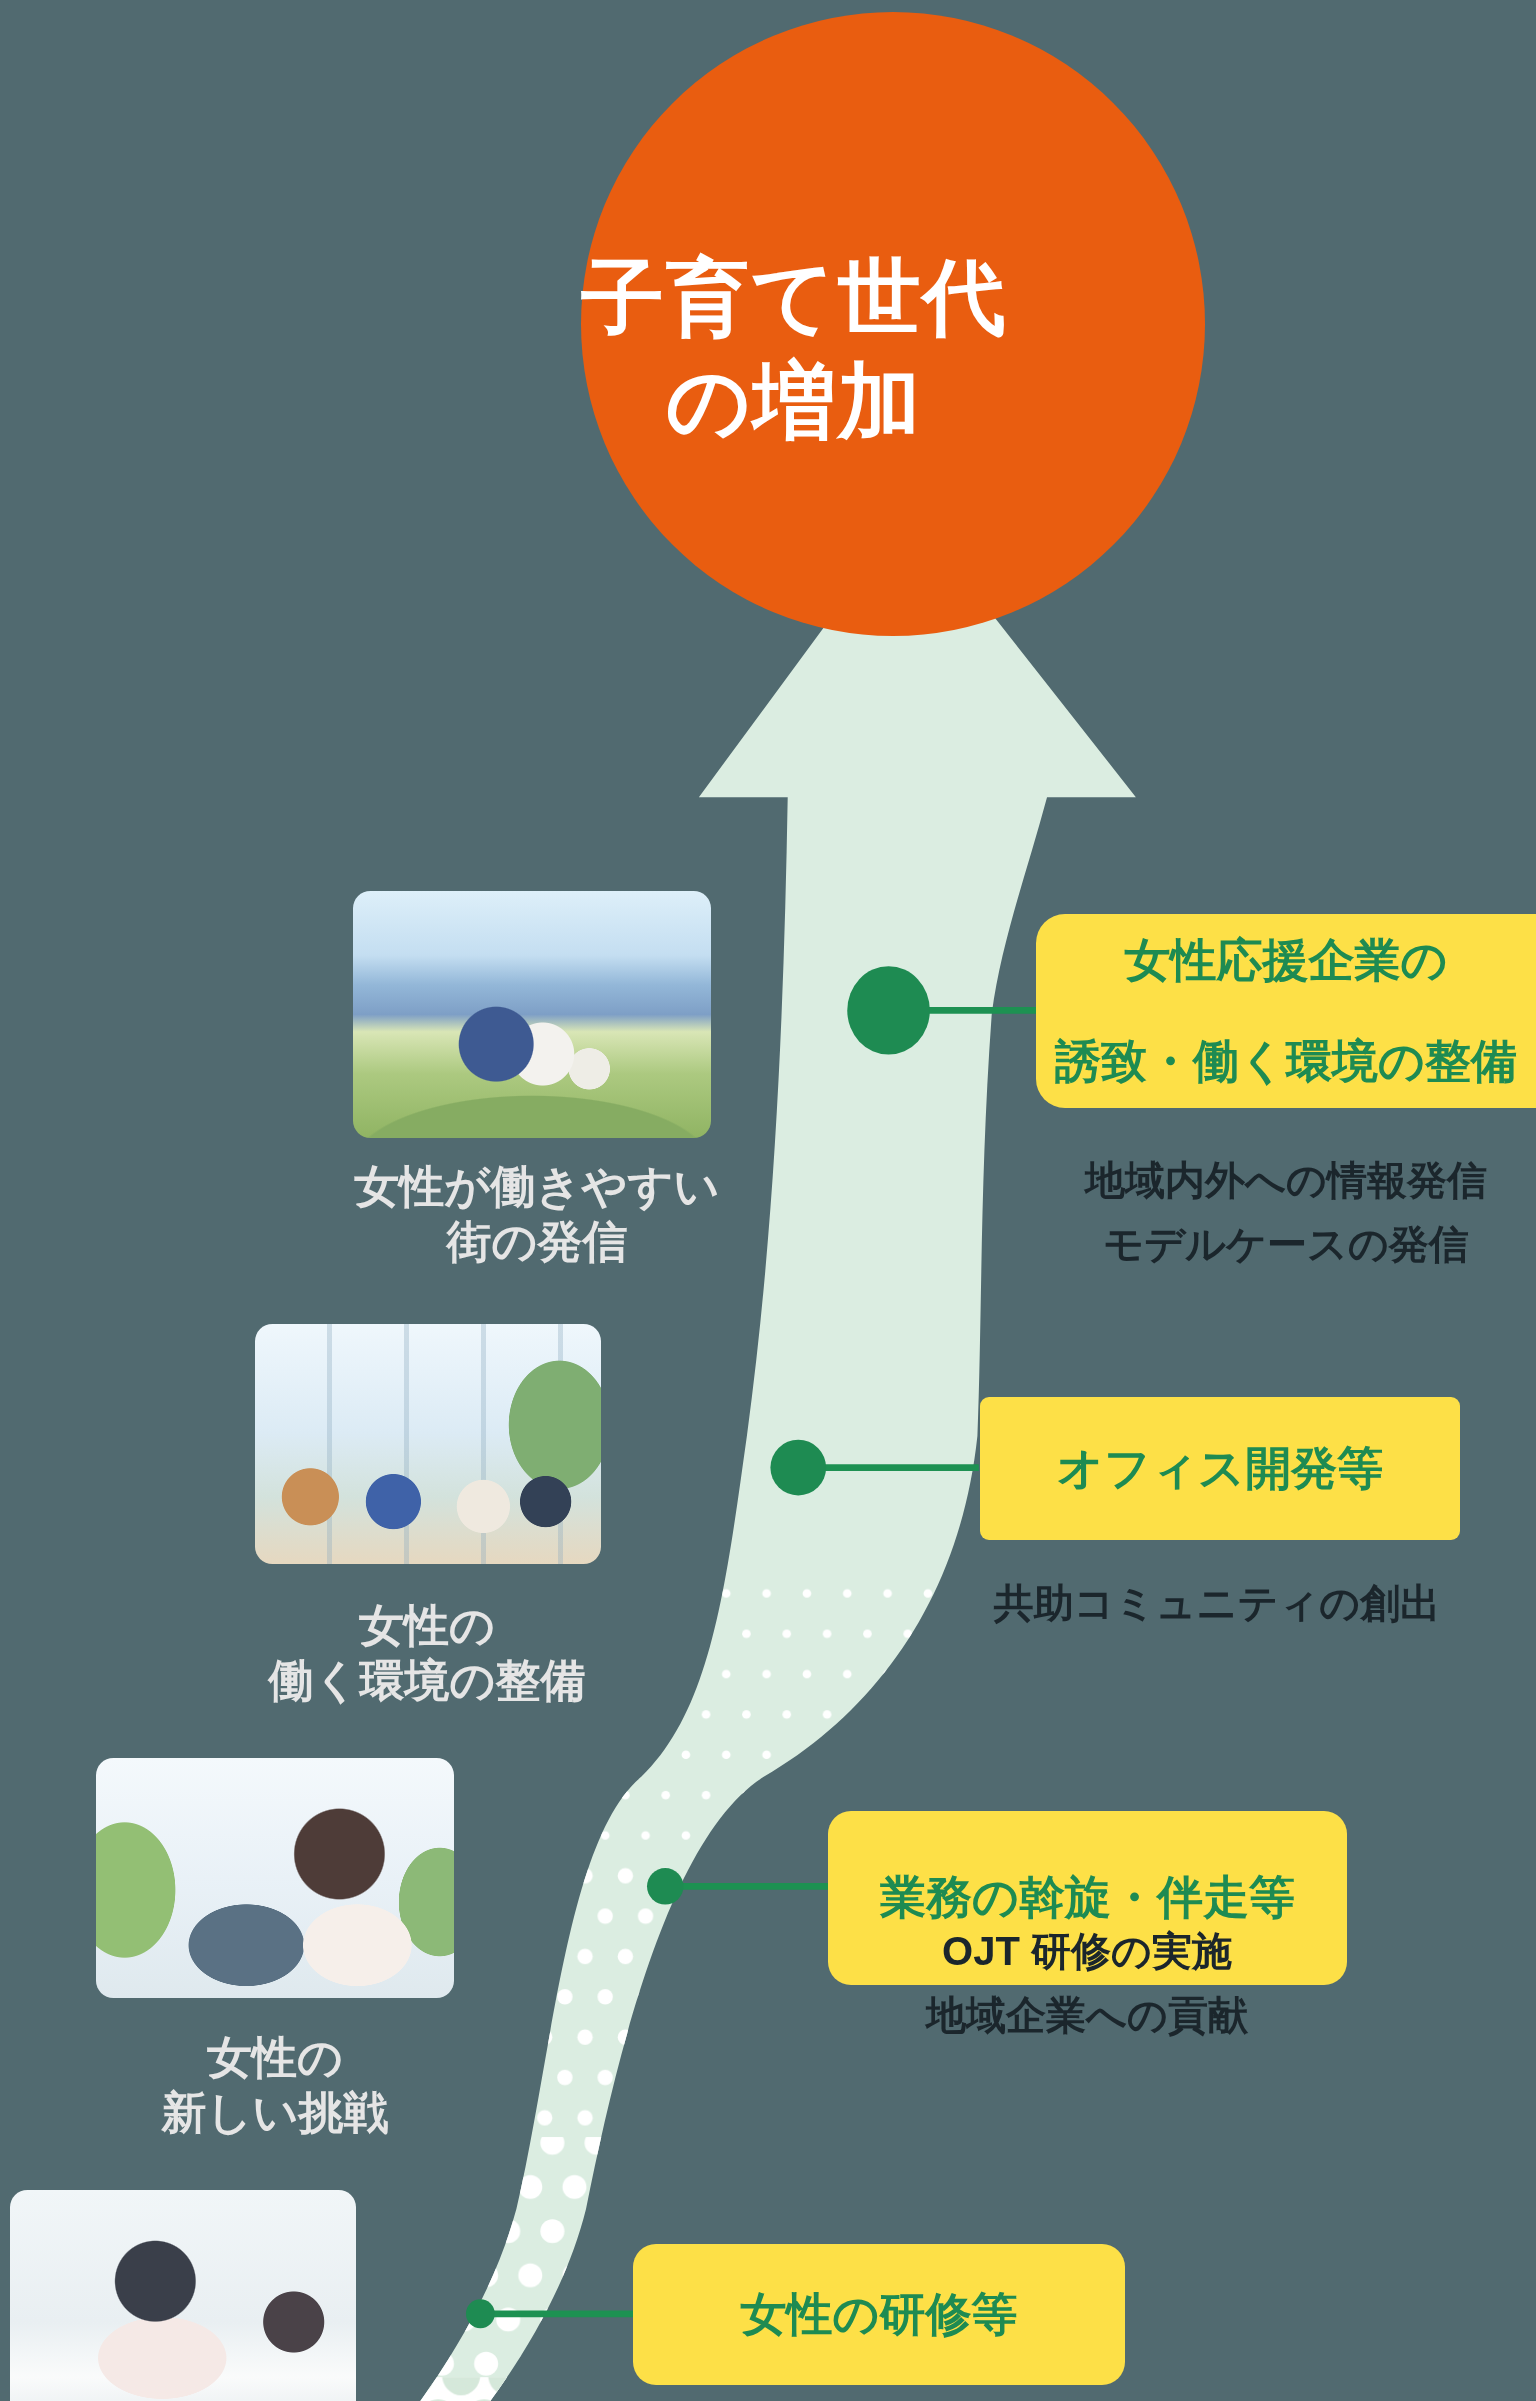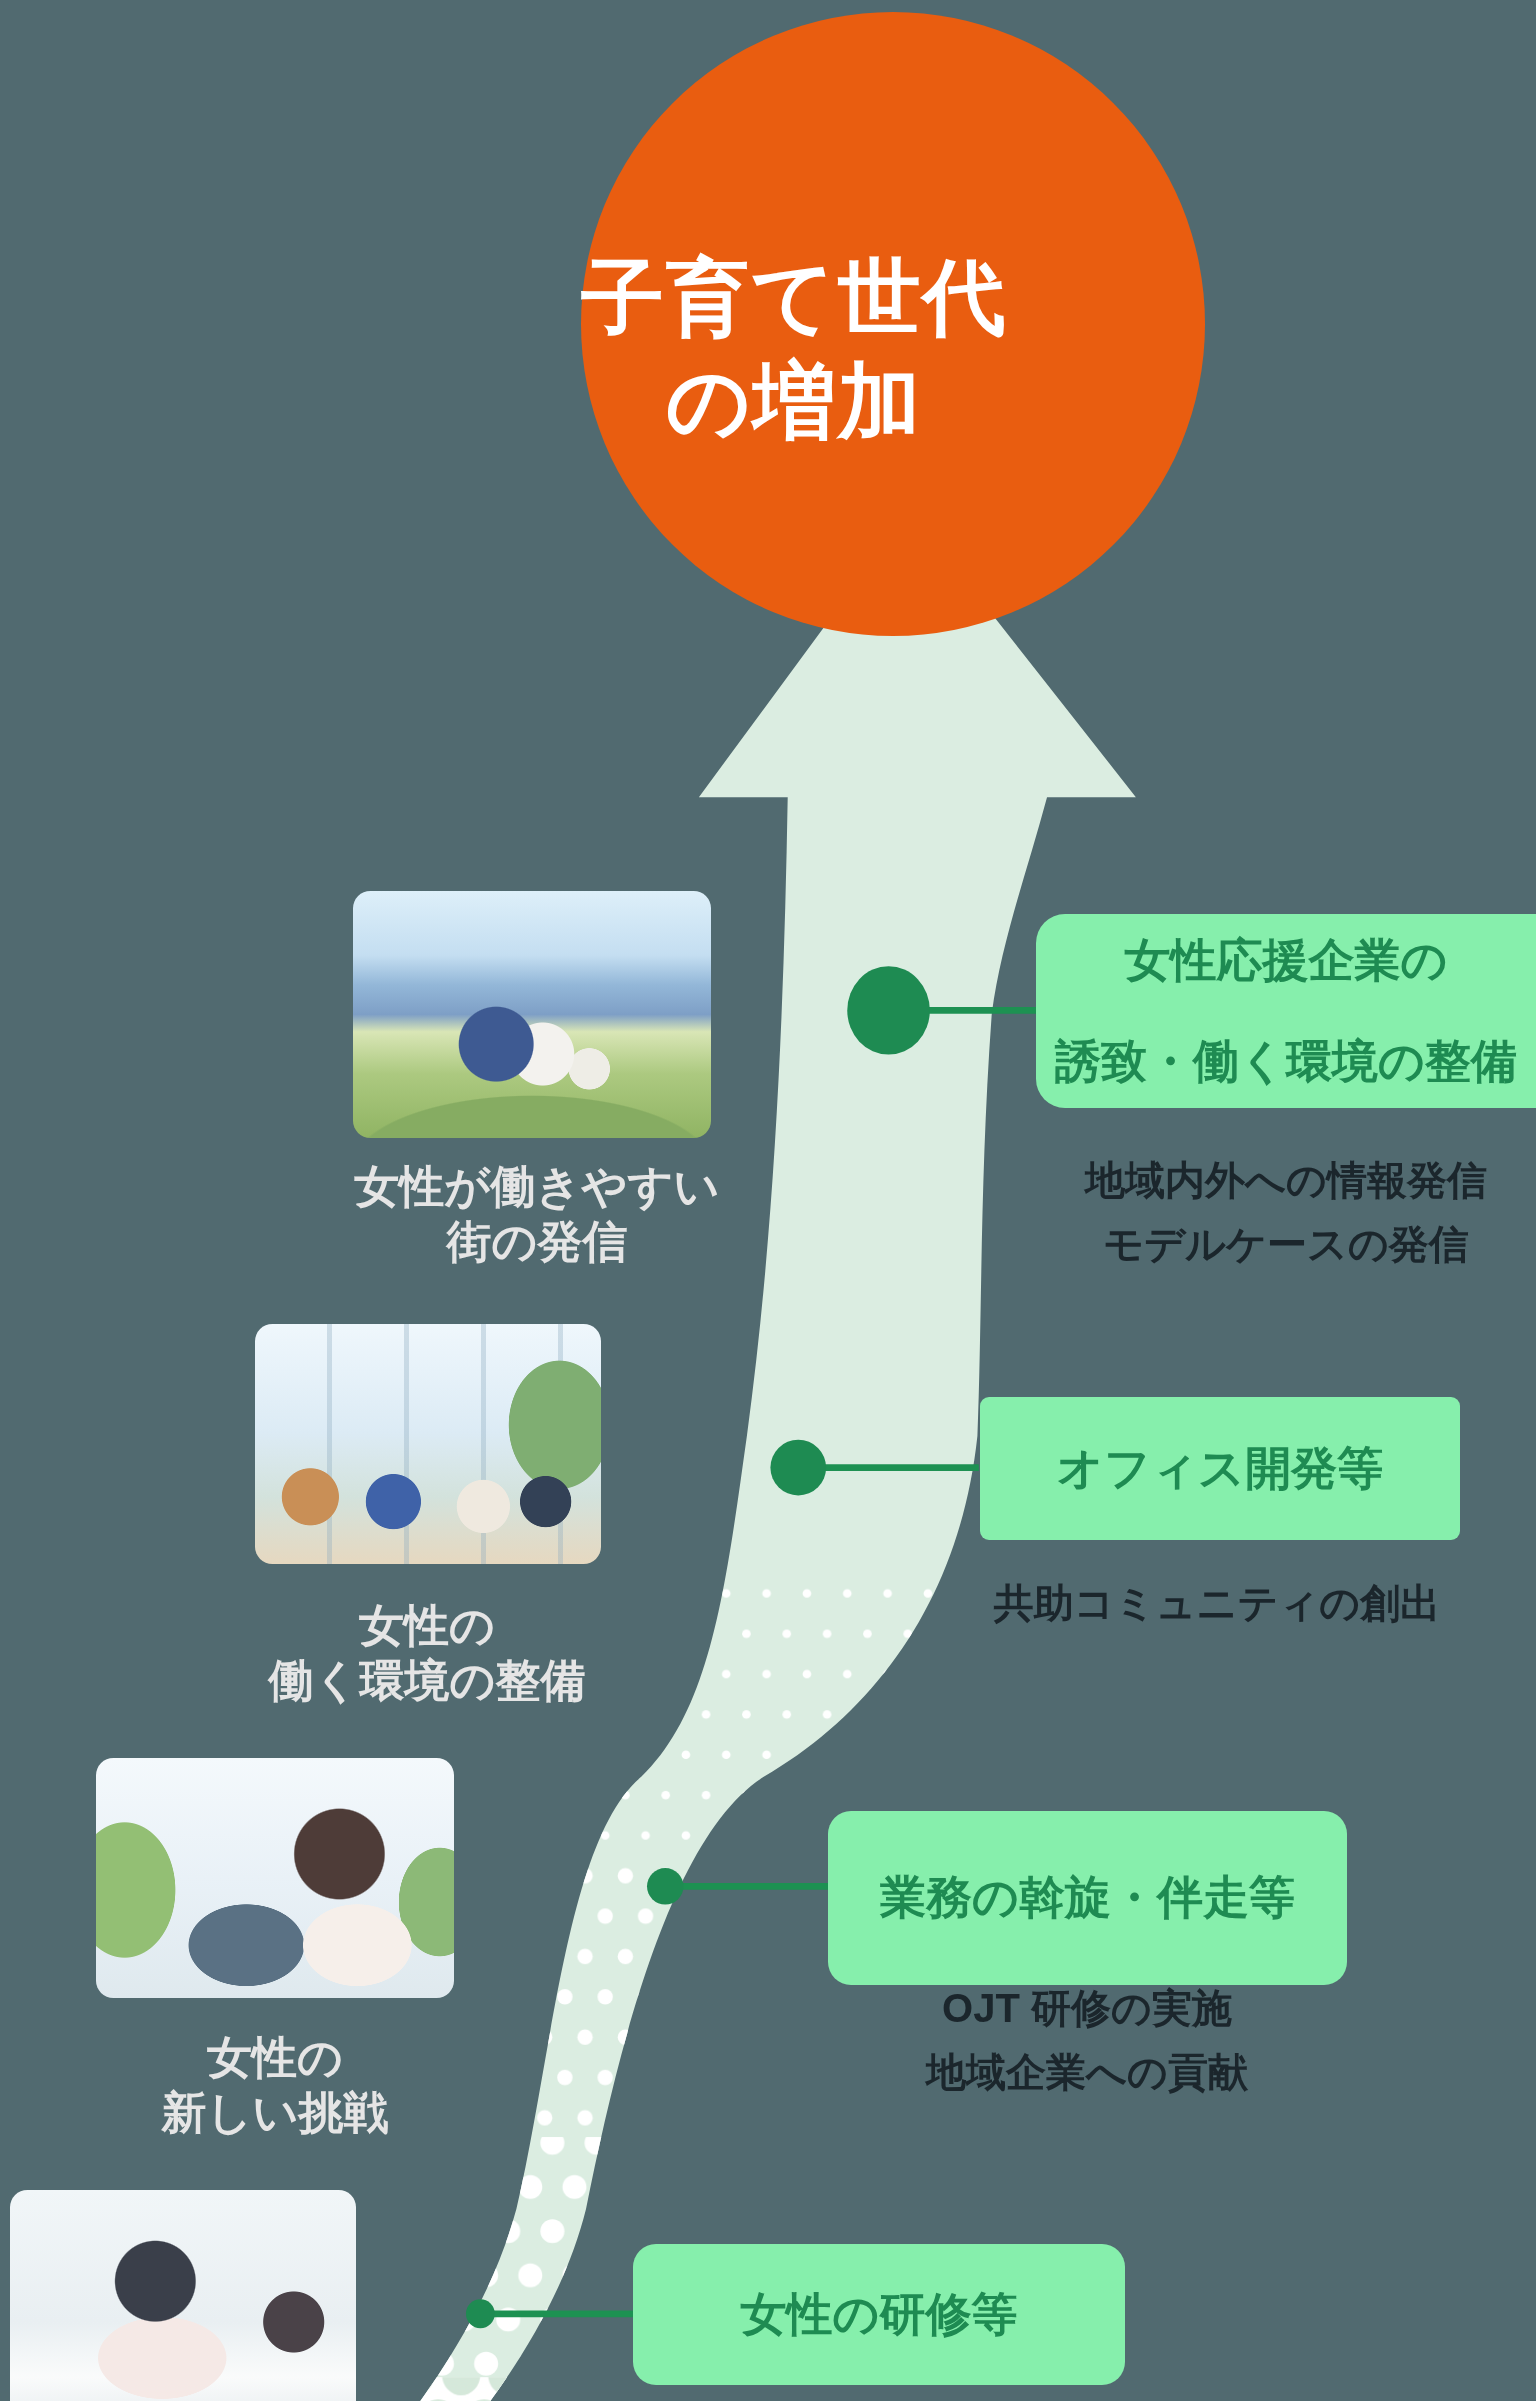--- a/index.html
+++ b/index.html
@@ -54,21 +54,21 @@
       radial-gradient(ellipse 91px 58px at 44% 70%, #F5E9E6 0 70%, transparent 71%),
       linear-gradient(180deg,#F1F6F8 0%,#E9EFF2 55%,#FAFBFB 78%,#E4EBEE 100%);}
   
   .cap{
     position:absolute;width:384px;text-align:center;color:#e5e5e5;
     font-size:45px;font-weight:700;line-height:1.22;white-space:nowrap;
   }
   .cap .l{display:block;}
   
   .gbox{
-    position:absolute;background:#86efac;color:#1E8B52;
+    position:absolute;background:#fde047;color:#1E8B52;
     font-size:46px;font-weight:900;line-height:1.38;
     display:flex;flex-direction:column;justify-content:center;
     text-align:center;white-space:nowrap;gap:38px;
   }
   .gbox .l{display:block;}
   
   .note{
     position:absolute;width:672px;text-align:center;color:#1B262C;
     font-size:40px;font-weight:700;line-height:1.6;white-space:nowrap;
   }
@@ -175,21 +175,21 @@
 </div>
 
 <div class="photo p3"></div>
 <div class="cap" style="left:83px;top:2031px;">
   <span class="l">女性の</span>
   <span class="l">新しい挑戦</span>
 </div>
 <div class="gbox" style="left:828px;top:1811px;width:519px;height:174px;border-radius:23px;">
   <span class="l">業務の斡旋・伴走等</span>
 </div>
-<div class="note" style="left:751px;top:1976px;">
+<div class="note" style="left:751px;top:1919px;">
   <span class="l">OJT 研修の実施</span>
   <span class="l">地域企業への貢献</span>
 </div>
 
 <div class="photo p4"></div>
 
 <div class="gbox" style="left:633px;top:2244px;width:492px;height:141px;border-radius:23px;">
   <span class="l">女性の研修等</span>
 </div>
 

